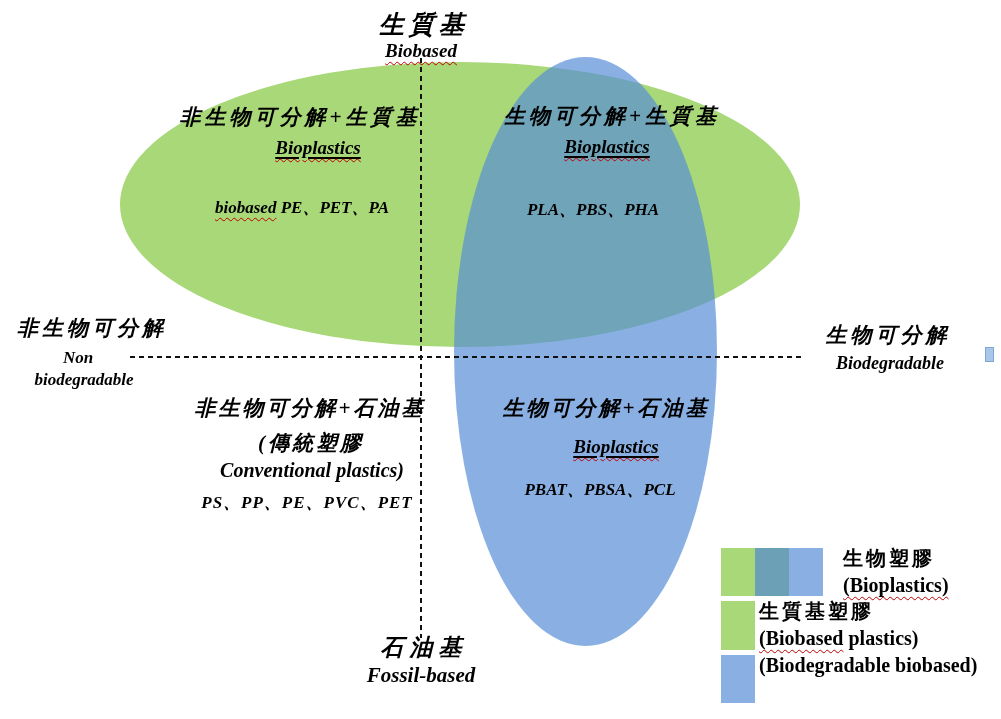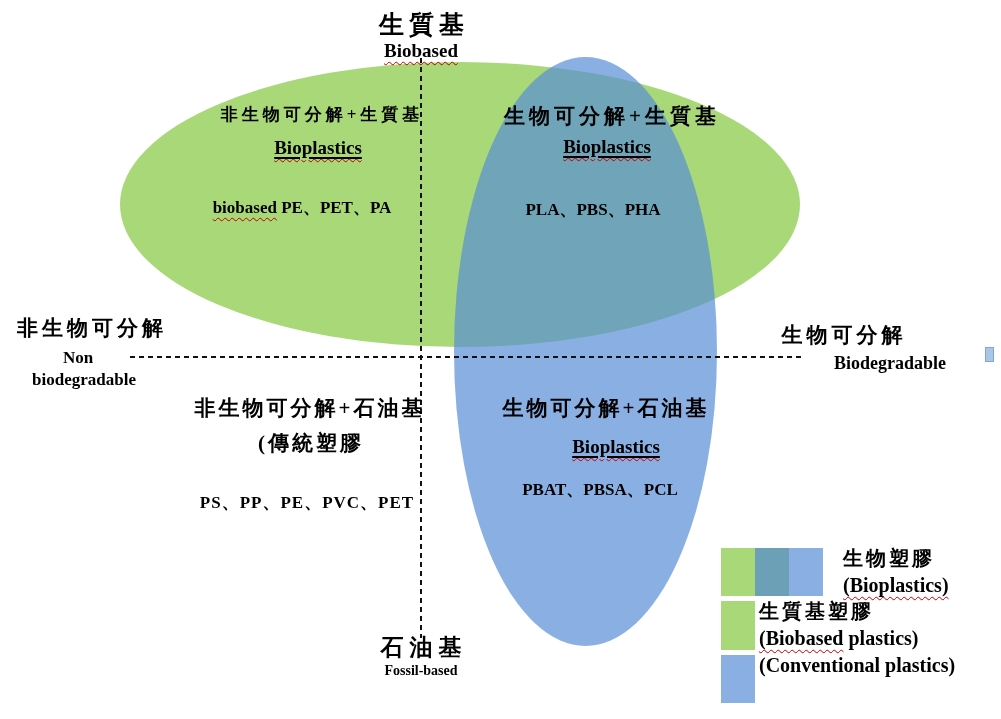--- a/index.html
+++ b/index.html
@@ -1,19 +1,19 @@
 <!DOCTYPE html>
 <html style="--green-ellipse: #A8D878; --blue-ellipse: rgba(86,140,214,0.69); --legend-green: #A8D878; --legend-teal: #6BA0B6; --legend-blue: #8AAFE3; --squiggle-red: #C00000; --stray-mark: #A9C6E8;"><head>
 <meta charset="utf-8">
 <style>
   html,body{margin:0;padding:0;background:#fff;}
   body{font-family:"Liberation Serif","DejaVu Serif",serif;font-weight:bold;color:#000;}
   #stage{position:relative;width:1001px;height:719px;background:#fff;overflow:hidden;}
   .abs{position:absolute;}
-  .ctr{transform:translateX(-50%);text-align:center;white-space:nowrap;}
+  .ctr{transform:translateX(-50%);text-align:center;white-space:nowrap;font-style:italic;}
   .ellipse{border-radius:50%;}
   .ellipse-green{background:var(--green-ellipse,#A8D878);}
   .ellipse-blue{background:var(--blue-ellipse,rgba(86,140,214,0.69));}
   .vdash{width:2px;background:repeating-linear-gradient(to bottom,#111 0 5px,transparent 5px 9px);}
   .hdash{height:2px;background:repeating-linear-gradient(to right,#111 0 5px,transparent 5px 9px);}
   .u{text-decoration:underline solid #000 1.5px;text-underline-offset:3px;margin-left:22px;}
   .sp{text-decoration:underline wavy var(--squiggle-red,#C00000) 1px;text-underline-offset:4px;}
   .swatch{display:inline-block;}
   .swatch-row{display:flex;}
   .leg-text{line-height:27px;white-space:nowrap;font-size:20px;}
@@ -27,39 +27,40 @@
   <div class="abs ellipse ellipse-green" style="left:120px;top:62px;width:680px;height:285px;"></div>
   <div class="abs ellipse ellipse-blue" style="left:454px;top:57px;width:263px;height:589px;"></div>
 
   <div class="abs vdash" style="left:420px;top:58px;height:580px;"></div>
   <div class="abs hdash" style="left:130px;top:356px;width:672px;"></div>
 
   <div class="abs ctr" style="left:424px;top:8px;font-size:25px;letter-spacing:5px;">生質基</div>
   <div class="abs ctr" style="left:421px;top:40px;font-size:19px;"><span class="sp">Biobased</span></div>
 
   <div class="abs ctr" style="left:424px;top:632px;font-size:23px;letter-spacing:6px;">石油基</div>
-  <div class="abs ctr" style="left:421px;top:663px;font-size:14px;">Fossil-based</div>
+  <div class="abs ctr" style="left:421px;top:663px;font-size:21px;">Fossil-based</div>
 
   <div class="abs ctr" style="left:92px;top:314px;font-size:21px;letter-spacing:4px;">非生物可分解</div>
   <div class="abs ctr" style="left:78px;top:348px;font-size:17px;">Non</div>
   <div class="abs ctr" style="left:84px;top:370px;font-size:17px;">biodegradable</div>
 
-  <div class="abs ctr" style="left:844px;top:321px;font-size:21px;letter-spacing:4px;">生物可分解</div>
+  <div class="abs ctr" style="left:888px;top:321px;font-size:21px;letter-spacing:4px;">生物可分解</div>
   <div class="abs ctr" style="left:890px;top:353px;font-size:18px;">Biodegradable</div>
 
-  <div class="abs ctr" style="left:322px;top:103px;font-size:17px;letter-spacing:4px;">非生物可分解+生質基</div>
+  <div class="abs ctr" style="left:300px;top:103px;font-size:21px;letter-spacing:4px;">非生物可分解+生質基</div>
   <div class="abs ctr" style="left:307px;top:137px;font-size:19px;"><span class="u"><span class="sp">Bioplastics</span></span></div>
   <div class="abs ctr" style="left:302px;top:196px;font-size:17px;"><span class="sp">biobased</span><span> PE、PET、PA</span></div>
 
   <div class="abs ctr" style="left:612px;top:102px;font-size:21px;letter-spacing:4px;">生物可分解+生質基</div>
   <div class="abs ctr" style="left:596px;top:136px;font-size:19px;"><span class="u"><span class="sp">Bioplastics</span></span></div>
   <div class="abs ctr" style="left:593px;top:198px;font-size:17px;">PLA、PBS、PHA</div>
 
   <div class="abs ctr" style="left:310px;top:394px;font-size:21px;letter-spacing:3px;">非生物可分解+石油基</div>
   <div class="abs ctr" style="left:311px;top:429px;font-size:21px;letter-spacing:3px;">(傳統塑膠</div>
+  <div class="abs ctr" style="left:312px;top:459px;font-size:20px;">Conventional plastics)</div>
   <div class="abs ctr" style="left:606px;top:394px;font-size:21px;letter-spacing:3px;">生物可分解+石油基</div>
 
   <div class="abs ctr" style="left:307px;top:491px;font-size:17px;letter-spacing:1px;">PS、PP、PE、PVC、PET</div>
   <div class="abs ctr" style="left:605px;top:436px;font-size:19px;"><span class="u"><span class="sp">Bioplastics</span></span></div>
   <div class="abs ctr" style="left:600px;top:478px;font-size:17px;">PBAT、PBSA、PCL</div>
 
   <div class="abs swatch-row" style="left:721px;top:548px;">
     <span class="swatch" style="width:34px;height:48px;background:var(--legend-green,#A8D878);"></span>
     <span class="swatch" style="width:34px;height:48px;background:var(--legend-teal,#6BA0B6);"></span>
     <span class="swatch" style="width:34px;height:48px;background:var(--legend-blue,#8AAFE3);"></span>
@@ -70,18 +71,18 @@
   </div>
 
   <div class="abs swatch" style="left:721px;top:601px;width:34px;height:49px;background:var(--legend-green,#A8D878);"></div>
   <div class="abs leg-text" style="left:759px;top:598px;">
     <div class="leg-zh">生質基塑膠</div>
     <div><span class="sp">(Biobased</span><span> plastics)</span></div>
   </div>
 
   <div class="abs swatch" style="left:721px;top:655px;width:34px;height:48px;background:var(--legend-blue,#8AAFE3);"></div>
   <div class="abs leg-text" style="left:759px;top:652px;">
-    <div>(Conventional plastics)</div>
+    <div>(Biodegradable biobased)</div>
   </div>
 
   <div class="abs" style="left:985px;top:347px;width:7px;height:13px;background:var(--stray-mark,#A9C6E8);border:1px solid #7FA6D4;"></div>
 
 </div>
 
 </body></html>

